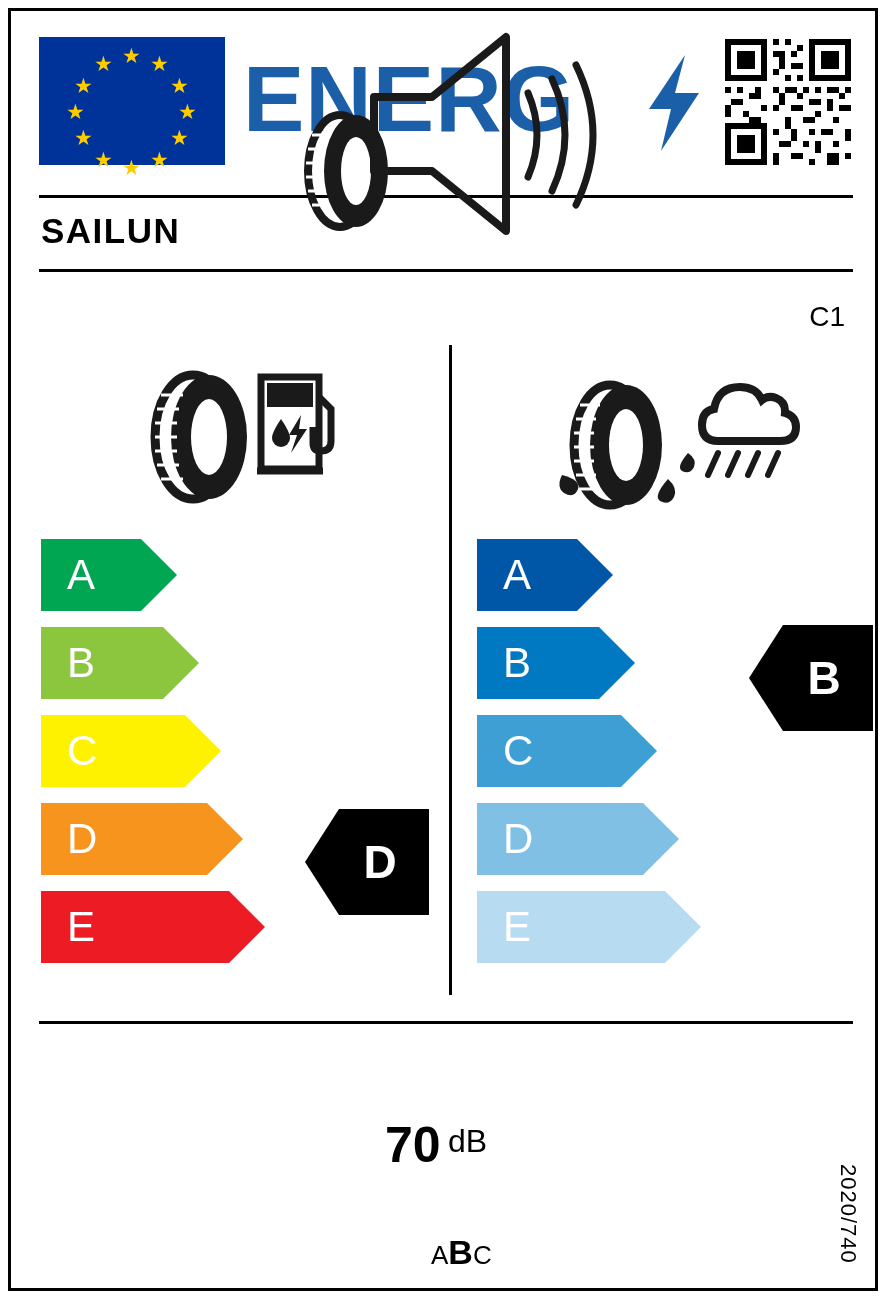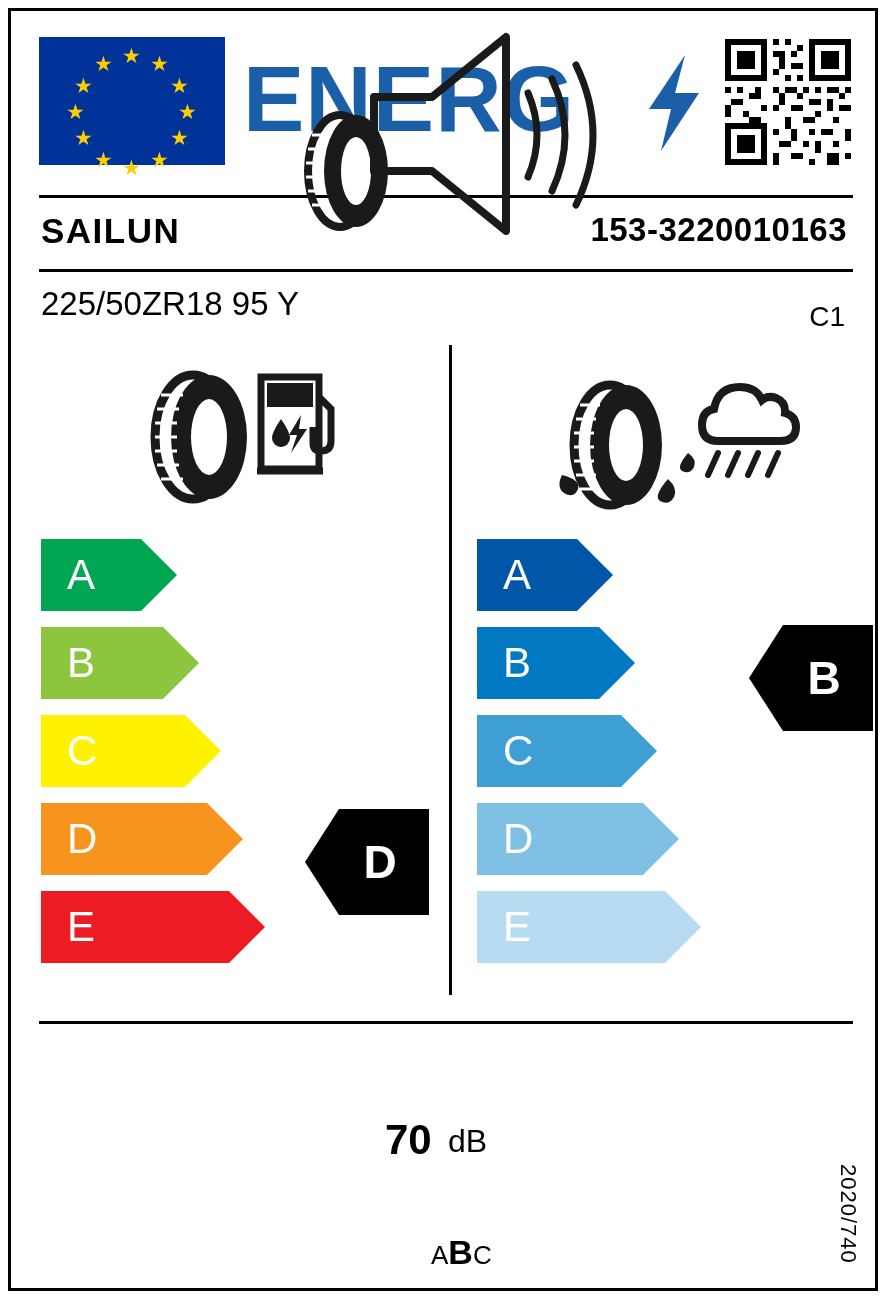--- a/index.html
+++ b/index.html
@@ -153,21 +153,21 @@
   .badge-fuel { left: 294px; top: 798px; }
   .badge-wet  { left: 738px; top: 614px; }
   .sound-wrap {
     position: absolute;
     left: 285px; top: 20px;
     width: 310px; height: 215px;
   }
   .db-value {
     position: absolute;
     left: 374px; top: 1105px;
-    font-size: 42px;
+    font-size: 50px;
     font-weight: bold;
   }
   .db-unit {
     position: absolute;
     left: 437px; top: 1112px;
     font-size: 32px;
   }
   .sound-classes {
     position: absolute;
     left: 420px; top: 1222px;
@@ -276,23 +276,21 @@
           <rect x="22" y="38" width="4" height="2"></rect>
           <rect x="28" y="40" width="2" height="2"></rect>
         <rect x="34" y="38" width="4" height="4"></rect>
           <rect x="40" y="38" width="2" height="2"></rect>
       </g>
     </svg>
   </div>
 
   <div class="rule rule-top"></div>
   <div class="brand">SAILUN</div>
-  <div class="serial">153-3220010163</div>
   <div class="rule rule-mid"></div>
-  <div class="tyre-size">225/50ZR18 95 Y</div>
   <div class="tyre-class">C1</div>
 
   <div class="vdivider"></div>
 
   <svg class="pictogram pict-fuel" viewBox="0 0 210 160">
     <g>
       <ellipse cx="62" cy="80" rx="38" ry="62" fill="none" stroke="#1a1a1a" stroke-width="9"></ellipse>
       <ellipse cx="78" cy="80" rx="38" ry="62" fill="#1a1a1a"></ellipse>
       <ellipse cx="78" cy="80" rx="18" ry="38" fill="#fff"></ellipse>
       <g stroke="#fff" stroke-width="3">

